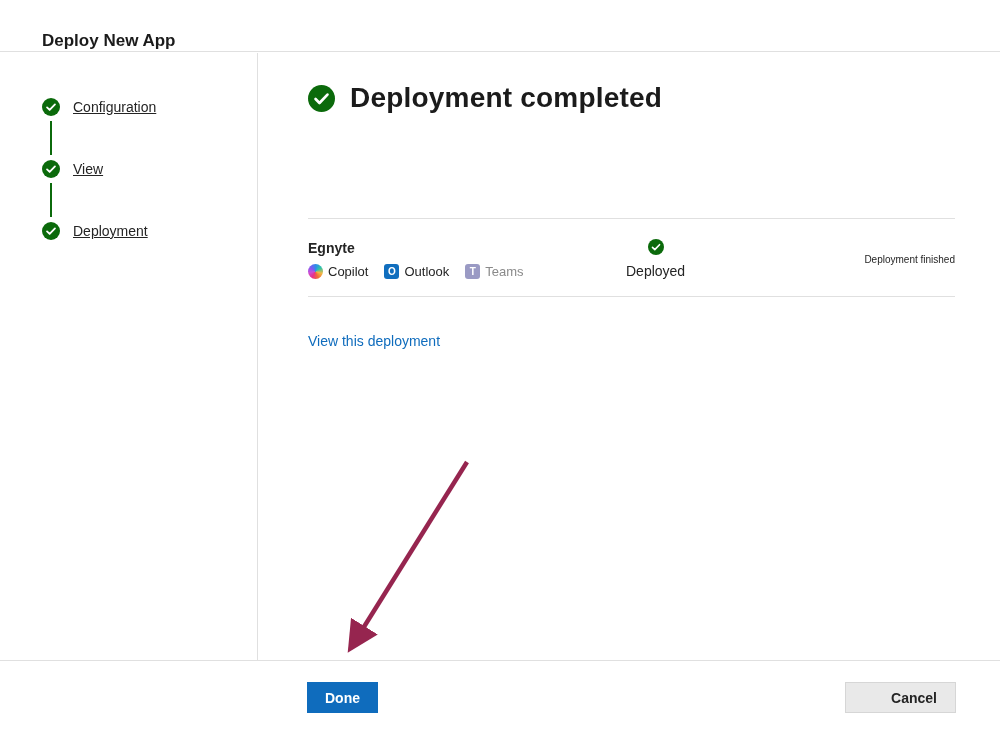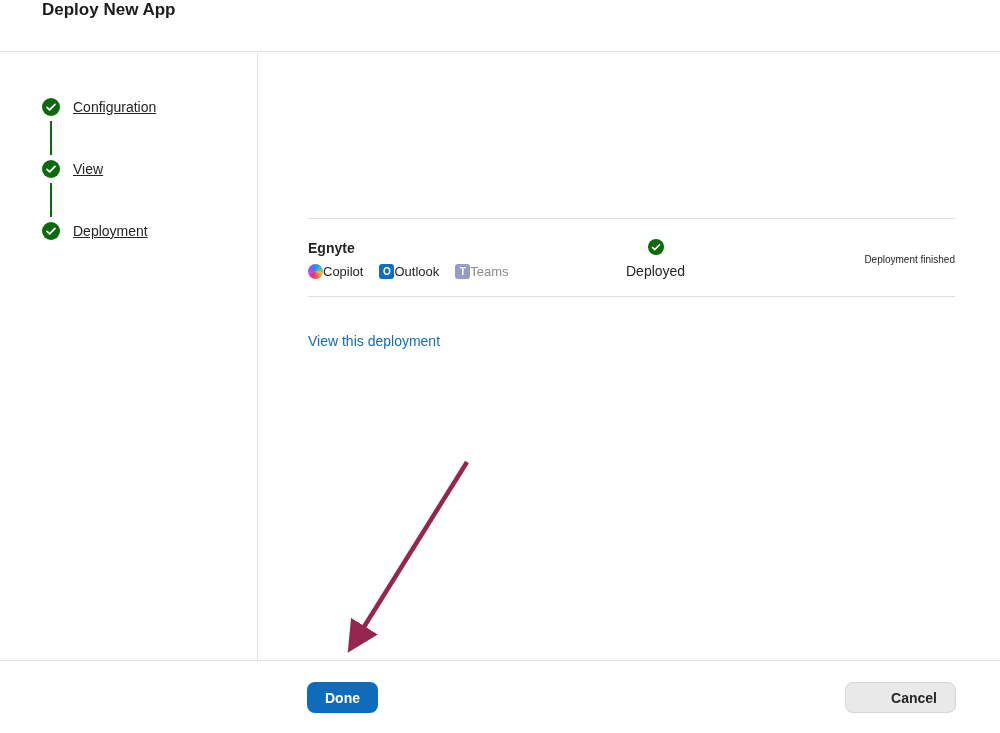--- a/index.html
+++ b/index.html
@@ -11,21 +11,21 @@
     --text:#242424;
     --muted:#8a8a8a;
   }
   *{box-sizing:border-box;margin:0;padding:0;}
   html,body{width:1000px;height:733px;background:#fff;
     font-family:"Liberation Sans",sans-serif;color:var(--text);}
   .page{position:relative;width:1000px;height:733px;overflow:hidden;background:#fff;}
 
   
   .header{position:absolute;top:0;left:0;right:0;height:52px;
-    border-bottom:1px solid var(--border);display:flex;align-items:flex-start;}
+    border-bottom:1px solid var(--border);display:flex;align-items:flex-end;}
   .header h1{font-size:17px;font-weight:700;margin-left:42px;color:#1b1b1b;}
 
   
   .sidebar{position:absolute;top:53px;left:0;width:258px;bottom:73px;
     border-right:1px solid var(--border);}
   .stepper{position:absolute;left:42px;top:43px;}
   .step{position:relative;display:flex;align-items:center;gap:13px;height:22px;margin-bottom:40px;}
   .step:not(:last-child)::after{content:"";position:absolute;left:8px;top:25px;
     width:2px;height:34px;background:var(--green);}
   .step-label{font-size:14px;color:var(--text);text-decoration:underline;}
@@ -41,41 +41,41 @@
 
   .divider{position:absolute;left:49px;right:45px;height:1px;background:var(--border);}
   .divider.d1{top:165px;}
   .divider.d2{top:243px;}
 
   .deploy-row{position:absolute;left:49px;right:45px;top:178px;height:56px;
     display:flex;align-items:center;justify-content:space-between;}
   .app-cell{width:300px;}
   .app-name{font-size:14px;font-weight:700;margin-bottom:8px;}
   .hosts{display:flex;align-items:center;gap:16px;}
-  .host{display:flex;align-items:center;font-size:13px;}
+  .host{display:flex;align-items:center;gap:5px;font-size:13px;}
   .host.muted .host-label{color:var(--muted);}
   .host-label{color:var(--text);}
 
   .icon-copilot{width:15px;height:15px;border-radius:50%;flex:none;
     background:conic-gradient(from 210deg,#e8308a,#c84fd8,#7b5bf2,#2a8fe8,#31c4a8,#f2b842,#f06a3a,#e8308a);}
   .icon-outlook{width:15px;height:15px;border-radius:3px;flex:none;background:#106ebe;
     color:#fff;font-size:10px;font-weight:700;display:flex;align-items:center;justify-content:center;}
   .icon-teams{width:15px;height:15px;border-radius:3px;flex:none;background:#9a9ac4;
     color:#fff;font-size:10px;font-weight:700;display:flex;align-items:center;justify-content:center;}
 
   .status-cell{display:flex;align-items:center;gap:8px;margin-left:18px;font-size:14px;flex-direction:column;}
   .detail-cell{margin-left:auto;font-size:10px;color:var(--text);}
 
   .view-link{position:absolute;left:49px;top:280px;font-size:14px;color:var(--link);
     text-decoration:none;cursor:pointer;}
 
   
   .footer{position:absolute;left:0;right:0;bottom:0;height:73px;background:#fff;
     border-top:1px solid var(--border);}
-  .btn{position:absolute;top:21px;height:31px;border:none;border-radius:8px;
+  .btn{position:absolute;top:21px;height:31px;border:none;border-radius:0;
     font-family:"Liberation Sans",sans-serif;font-size:14px;font-weight:700;
     padding:0 18px;cursor:pointer;text-align:center;}
   .btn-primary{left:307px;background:var(--blue);color:#fff;}
   .btn-secondary{right:44px;background:#e9e9e9;color:var(--text);border:1px solid #d6d6d6;padding-left:45px;}
 
   
   .arrow-overlay{position:absolute;inset:0;pointer-events:none;}
 </style>
 </head>
 <body>
@@ -117,20 +117,29 @@
           </svg>
         </span>
         <span class="step-label">Deployment</span>
       </div>
 
     </div>
   </div>
 
   <div class="main">
 
+    <div class="status-heading">
+      <span class="check">
+        <svg width="27" height="27" viewBox="0 0 20 20">
+          <circle cx="10" cy="10" r="10" style="fill:var(--green)"></circle>
+          <path d="M5.6 10.4l2.9 2.9 5.9-6.2" stroke="#fff" stroke-width="2" fill="none" stroke-linecap="round" stroke-linejoin="round"></path>
+        </svg>
+      </span>
+      <span class="title">Deployment completed</span>
+    </div>
 
     <div class="divider d1"></div>
 
     <div class="deploy-row">
       <div class="app-cell">
         <div class="app-name">Egnyte</div>
         <div class="hosts">
           <span class="host">
             <span class="icon-copilot"></span>
             <span class="host-label">Copilot</span>

